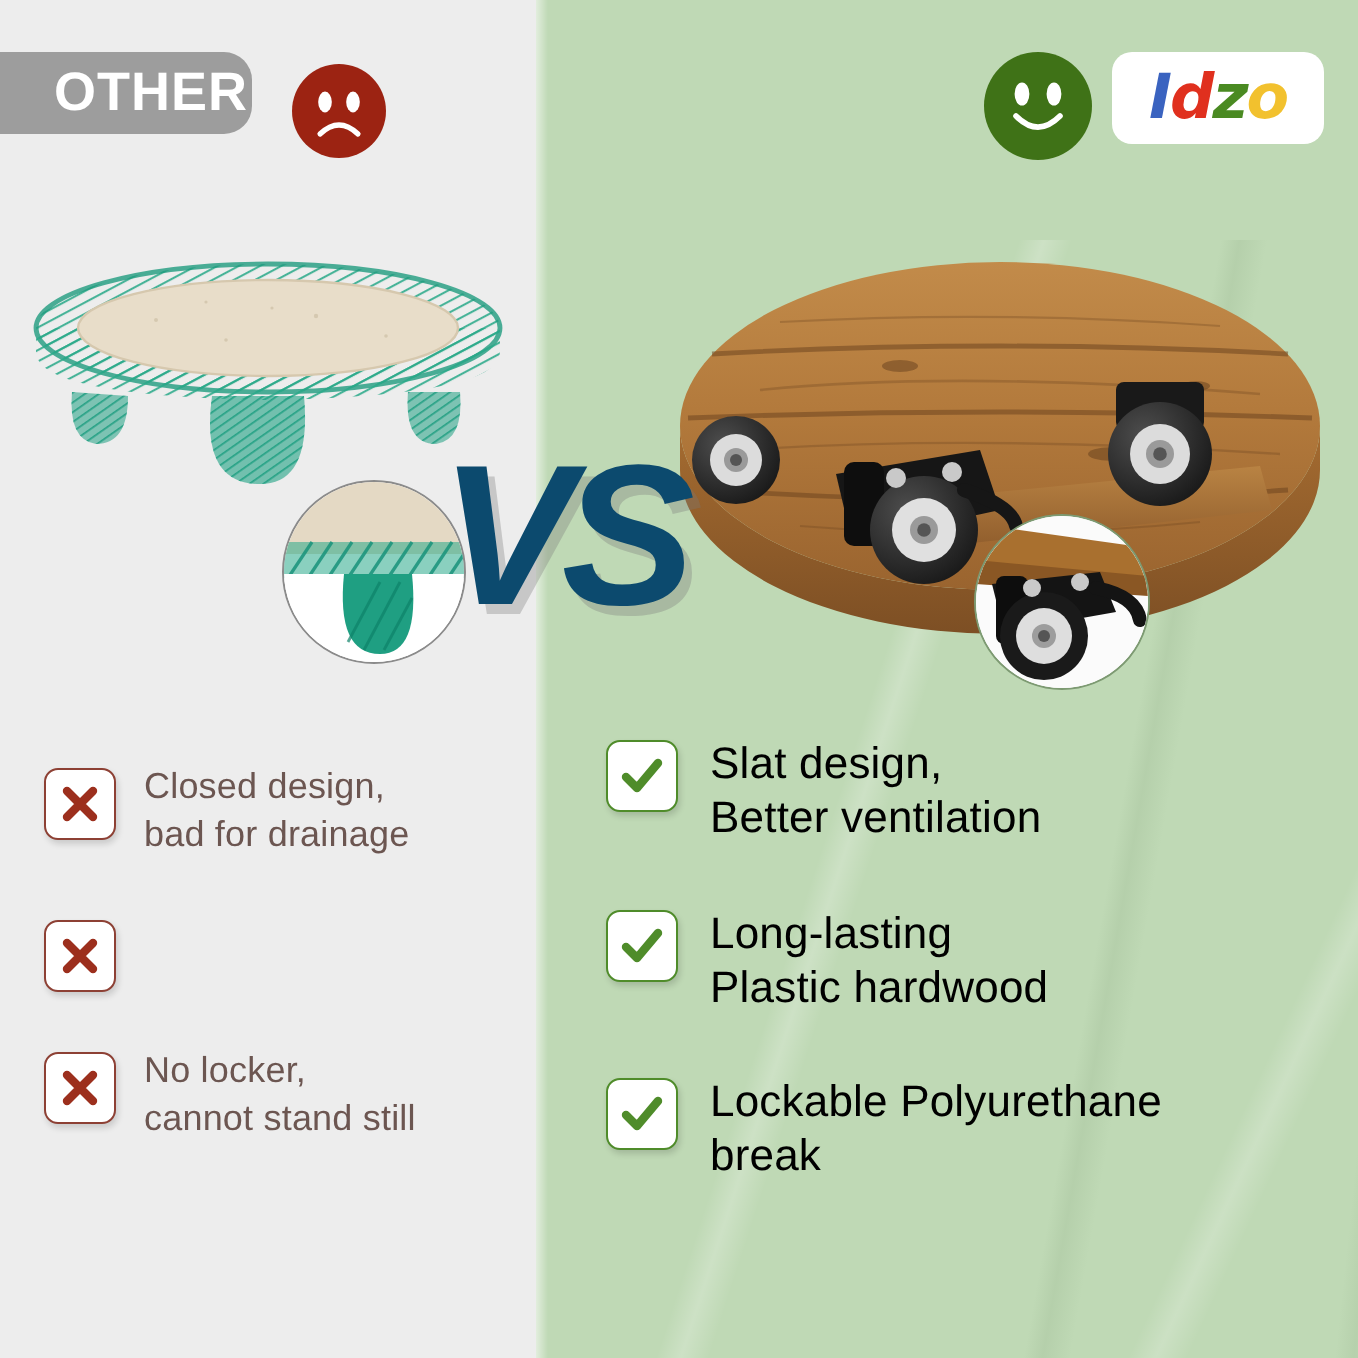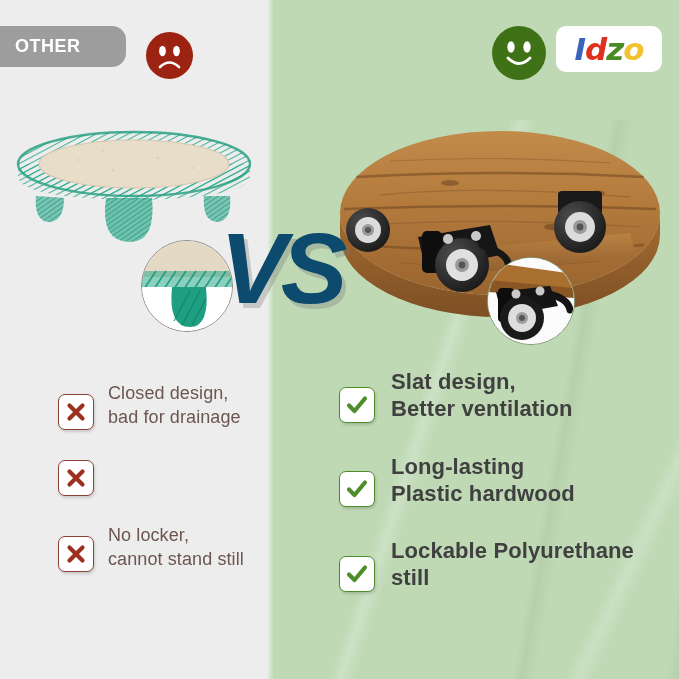--- a/index.html
+++ b/index.html
@@ -55,24 +55,24 @@
     position: absolute;
     left: 0; top: 26px;
     width: 126px; height: 41px;
     background: #9d9d9d;
     border-radius: 0 14px 14px 0;
     display: flex;
     align-items: center;
   }
   .other-badge span {
     color: #ffffff;
-    font-size: 18px;
+    font-size: 27px;
     font-weight: bold;
     letter-spacing: 0.5px;
-    padding-left: 15px;
+    padding-left: 27px;
   }
 
   
   .face {
     position: absolute;
     border-radius: 50%;
   }
   .face-sad {
     left: 146px; top: 32px;
     width: 47px; height: 47px;
@@ -152,23 +152,22 @@
 
   
   .list {
     position: absolute;
   }
   .list-left  { left: 22px;  top: 382px; width: 246px; }
   .list-right { left: 303px; top: 368px; width: 376px; }
 
   .row {
     display: flex;
-    align-items: flex-end;
+    align-items: flex-start;
     margin-bottom: 28px;
-    margin-left: 36px;
   }
   .list-right .row { margin-bottom: 30px; }
 
   .mark {
     flex: 0 0 auto;
     width: 34px; height: 34px;
     background: #ffffff;
     border-radius: 7px;
     box-shadow: 1px 2px 3px rgba(0,0,0,0.15);
     display: flex;
@@ -184,24 +183,24 @@
     margin-left: 14px;
     color: #6c5651;
     font-size: 18px;
     line-height: 1.33;
     font-weight: 300;
     letter-spacing: 0.1px;
     white-space: pre-line;
   }
   .row-text-check {
     margin-left: 16px;
-    color: #404040;
+    color: #000000;
     font-size: 22px;
     line-height: 1.24;
-    font-weight: bold;
+    font-weight: normal;
     letter-spacing: 0.1px;
     white-space: pre-line;
   }
 </style>
 </head>
 <body>
 
 <div id="stage">
 
   <div class="panel-left">
@@ -448,17 +447,17 @@
 Plastic hardwood</div>
     </div>
 
     <div class="row">
       <div class="mark mark-check">
         <svg width="22" height="22" viewBox="0 0 22 22" aria-hidden="true">
           <path d="M3 11.5 L8.5 17 L19 4.5" stroke="#4f8c2a" stroke-width="4.2" fill="none" stroke-linecap="round" stroke-linejoin="round"></path>
         </svg>
       </div>
       <div class="row-text-check">Lockable Polyurethane
-still</div>
+break</div>
     </div>
   </div>
 
 </div>
 
 </body></html>

